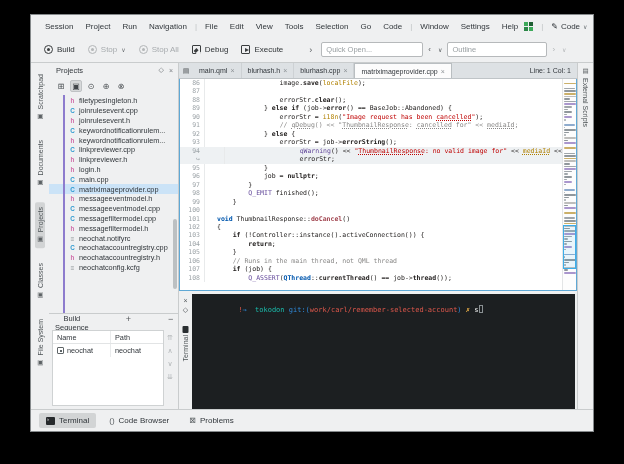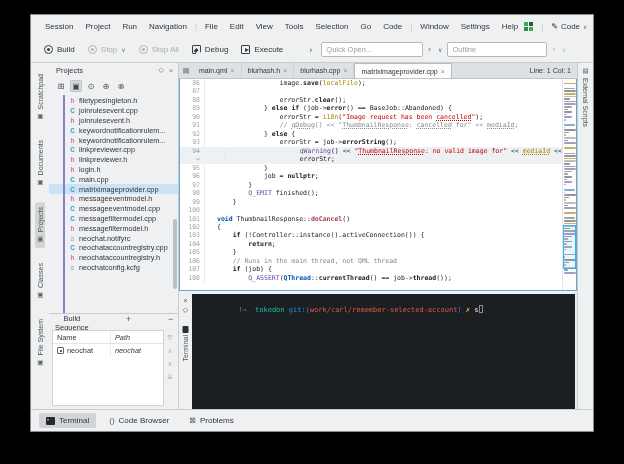--- a/index.html
+++ b/index.html
@@ -66,21 +66,21 @@
   .tscroll{position:absolute;right:1px;top:57%;height:32%;width:4px;background:#bcc0c2;border-radius:2px;}
   
   .bseq{height:96px;flex:none;border-top:1px solid #c9cccd;display:flex;flex-direction:column;}
   .bshead{height:15px;flex:none;display:flex;align-items:flex-start;font-size:7.5px;color:#31363b;padding:0 6px;gap:37px;}
   .bshead .bstitle{flex:1;text-align:center;}
   .bshead .bsbtn{color:#55595c;width:9px;text-align:center;font-size:9px;}
   .bsbody{flex:1;display:flex;min-height:0;padding:1px 2px 3px 3px;}
   .bstable{flex:1;background:#fff;border:1px solid #cfd2d3;display:flex;flex-direction:column;font-size:7.3px;color:#31363b;}
   .bsrowh{display:flex;border-bottom:1px solid #e2e4e5;height:13px;align-items:center;}
   .bsc1{width:58px;padding-left:4px;border-right:1px solid #e9ebec;display:flex;align-items:center;gap:3px;height:100%;}
-  .bsc2{flex:1;padding-left:4px;font-style:italic;}
+  .bsc2{flex:1;padding-left:4px;}
   .bsrow{display:flex;height:13px;align-items:center;}
   .tgticon{width:7px;height:7px;border:1px solid #5f6568;border-radius:1px;position:relative;flex:none;}
   .tgticon::after{content:"";position:absolute;left:1.5px;top:1.5px;width:2px;height:2px;background:#5f6568;}
   .bsarrows{width:12px;flex:none;display:flex;flex-direction:column;align-items:center;gap:5px;padding-top:4px;font-size:7px;color:#b0b4b6;}
   
   .ecol{flex:1;display:flex;flex-direction:column;min-width:0;min-height:0;}
   .etabbar{height:16px;flex:none;background:#dde1e4;border-bottom:1px solid #bfc4c7;display:flex;align-items:stretch;font-size:7px;color:#31363b;}
   .etab-lead{width:14px;display:flex;align-items:center;justify-content:center;color:#5c6164;font-size:7px;}
   .etab{display:flex;align-items:center;padding:0 6px;gap:3px;border-right:1px solid #cdd1d4;white-space:nowrap;}
   .etab .x{color:#8d9296;font-size:7px;}

